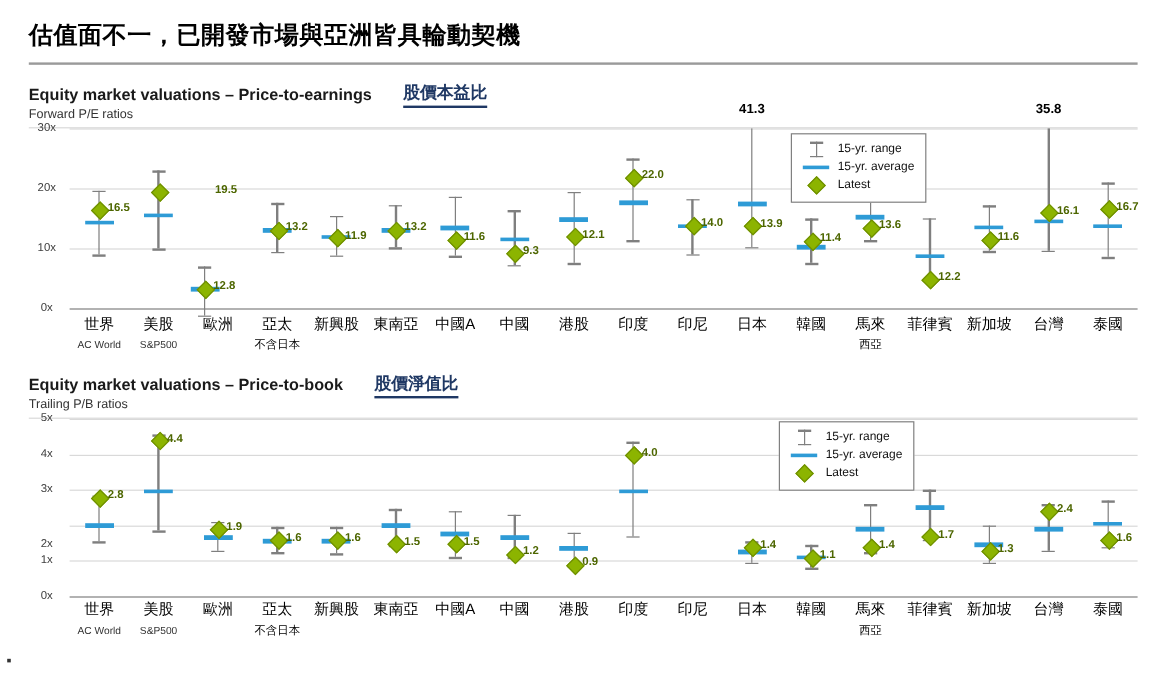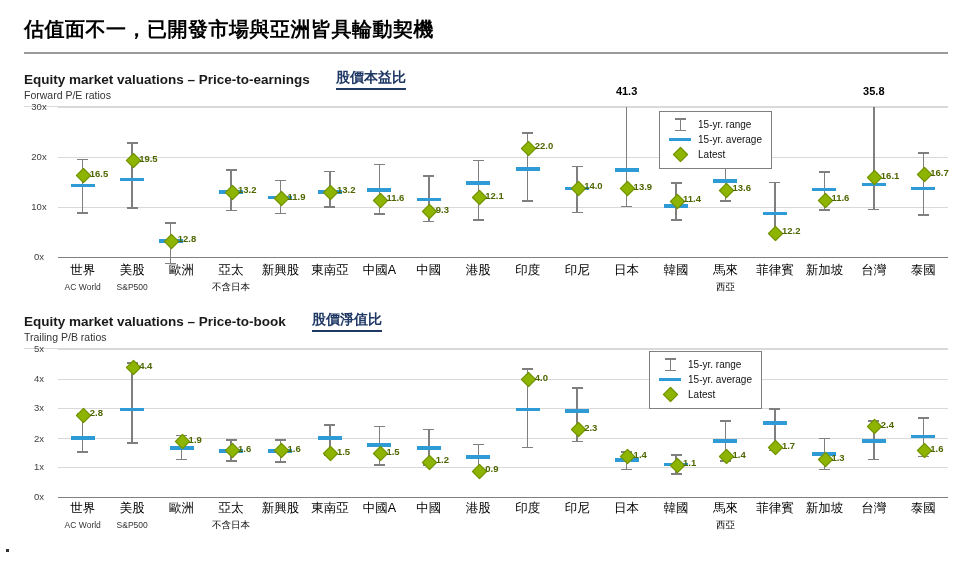--- a/index.html
+++ b/index.html
@@ -114,21 +114,21 @@
           <div class="avg" style="top: 76.75px;"></div>
           <div class="dot" style="top: 63px;"></div>
           <div class="val" style="top: 67.5px;">16.5</div>
         </div>
         <div class="item" style="left: 49.4444px; width: 49.4444px;">
           <div class="range-line" style="top: 35px; height: 65px;"></div>
           <div class="cap" style="top: 35px;"></div>
           <div class="cap" style="top: 100px;"></div>
           <div class="avg" style="top: 70.75px;"></div>
           <div class="dot" style="top: 48px;"></div>
-          <div class="val" style="top: 52.5px;">19.5</div>
+          <div class="val" style="top: 52.5px; padding-left: 40px;">19.5</div>
         </div>
         <div class="item" style="left: 88px; width: 49.4444px; margin-top: 47px;">
           <div class="range-line" style="top: 68px; height: 40.5px;"></div>
           <div class="cap" style="top: 68px;"></div>
           <div class="cap" style="top: 108.5px;"></div>
           <div class="avg" style="top: 85.25px;"></div>
           <div class="dot" style="top: 81.5px;"></div>
           <div class="val" style="top: 86px;">12.8</div>
         </div>
         <div class="item" style="left: 148.333px; width: 49.4444px;">
@@ -345,21 +345,21 @@
     <div class="panel-cn">股價淨值比</div>
     <div class="panel-sub">Trailing P/B ratios</div>
   </div>
   <div class="plot" id="plot-pb">
     <div id="pb-grid">
         <div class="baseline" style="top: 148px;"></div>
         <div class="ytick" style="top: 148px;">0x</div>
         <div class="gridline" style="top: 118.4px;"></div>
         <div class="ytick" style="top: 118.4px;">1x</div>
         <div class="gridline" style="top: 88.8px;"></div>
-        <div class="ytick" style="top: 90px;">2x</div>
+        <div class="ytick" style="top: 105px;">2x</div>
         <div class="gridline" style="top: 59.2px;"></div>
         <div class="ytick" style="top: 59.2px;">3x</div>
         <div class="gridline" style="top: 29.6px;"></div>
         <div class="ytick" style="top: 29.6px;">4x</div>
         <div class="gridline" style="top: 0px;"></div>
         <div class="ytick" style="top: 0px;">5x</div>
       </div>
     <div class="series" id="pb-series">
         <div class="item" style="left: 0px; width: 49.4444px;">
           <div class="range-line" style="top: 63.64px; height: 38.48px;"></div>
@@ -433,28 +433,20 @@
           <div class="dot" style="top: 116.86px;"></div>
           <div class="val" style="top: 121.36px;">0.9</div>
         </div>
         <div class="item" style="left: 445px; width: 49.4444px;">
           <div class="range-line" style="top: 19.24px; height: 78.44px;"></div>
           <div class="cap" style="top: 19.24px;"></div>
           <div class="cap" style="top: 97.68px;"></div>
           <div class="avg" style="top: 58.93px;"></div>
           <div class="dot" style="top: 25.1px;"></div>
           <div class="val" style="top: 29.6px;">4.0</div>
-        </div>
-        <div class="item" style="left: 494.444px; width: 49.4444px;">
-          <div class="range-line" style="top: 38.48px; height: 53.28px;"></div>
-          <div class="cap" style="top: 38.48px;"></div>
-          <div class="cap" style="top: 91.76px;"></div>
-          <div class="avg" style="top: 60.41px;"></div>
-          <div class="dot" style="top: 75.42px;"></div>
-          <div class="val" style="top: 79.92px;">2.3</div>
         </div>
         <div class="item" style="left: 543.889px; width: 49.4444px;">
           <div class="range-line" style="top: 102.12px; height: 17.76px;"></div>
           <div class="cap" style="top: 102.12px;"></div>
           <div class="cap" style="top: 119.88px;"></div>
           <div class="avg" style="top: 109.25px;"></div>
           <div class="dot" style="top: 102.06px;"></div>
           <div class="val" style="top: 106.56px;">1.4</div>
         </div>
         <div class="item" style="left: 593.333px; width: 49.4444px;">

